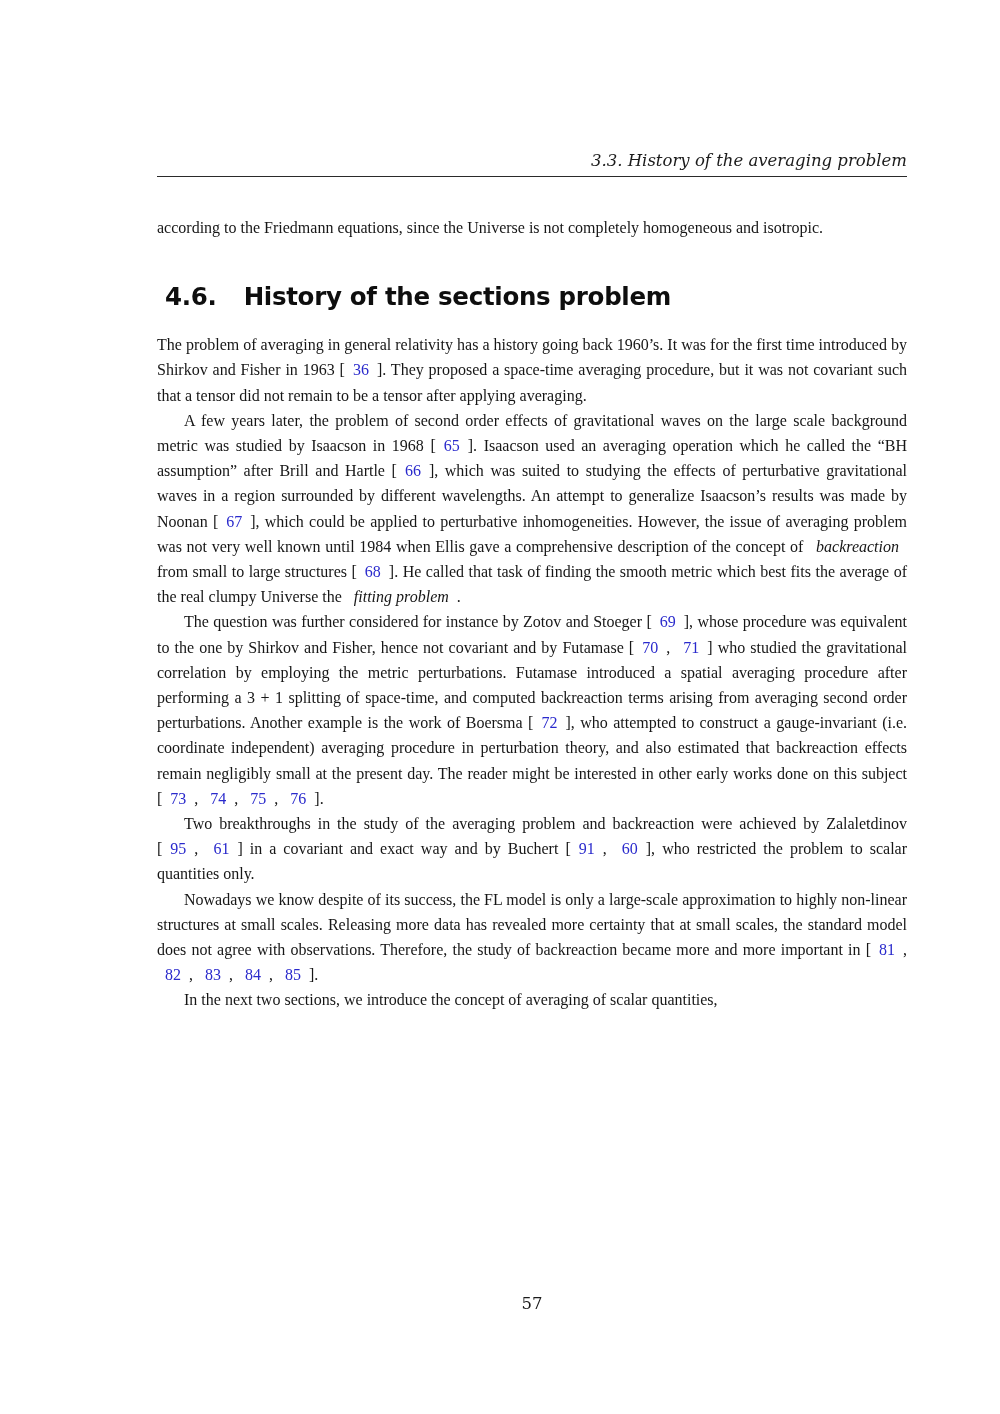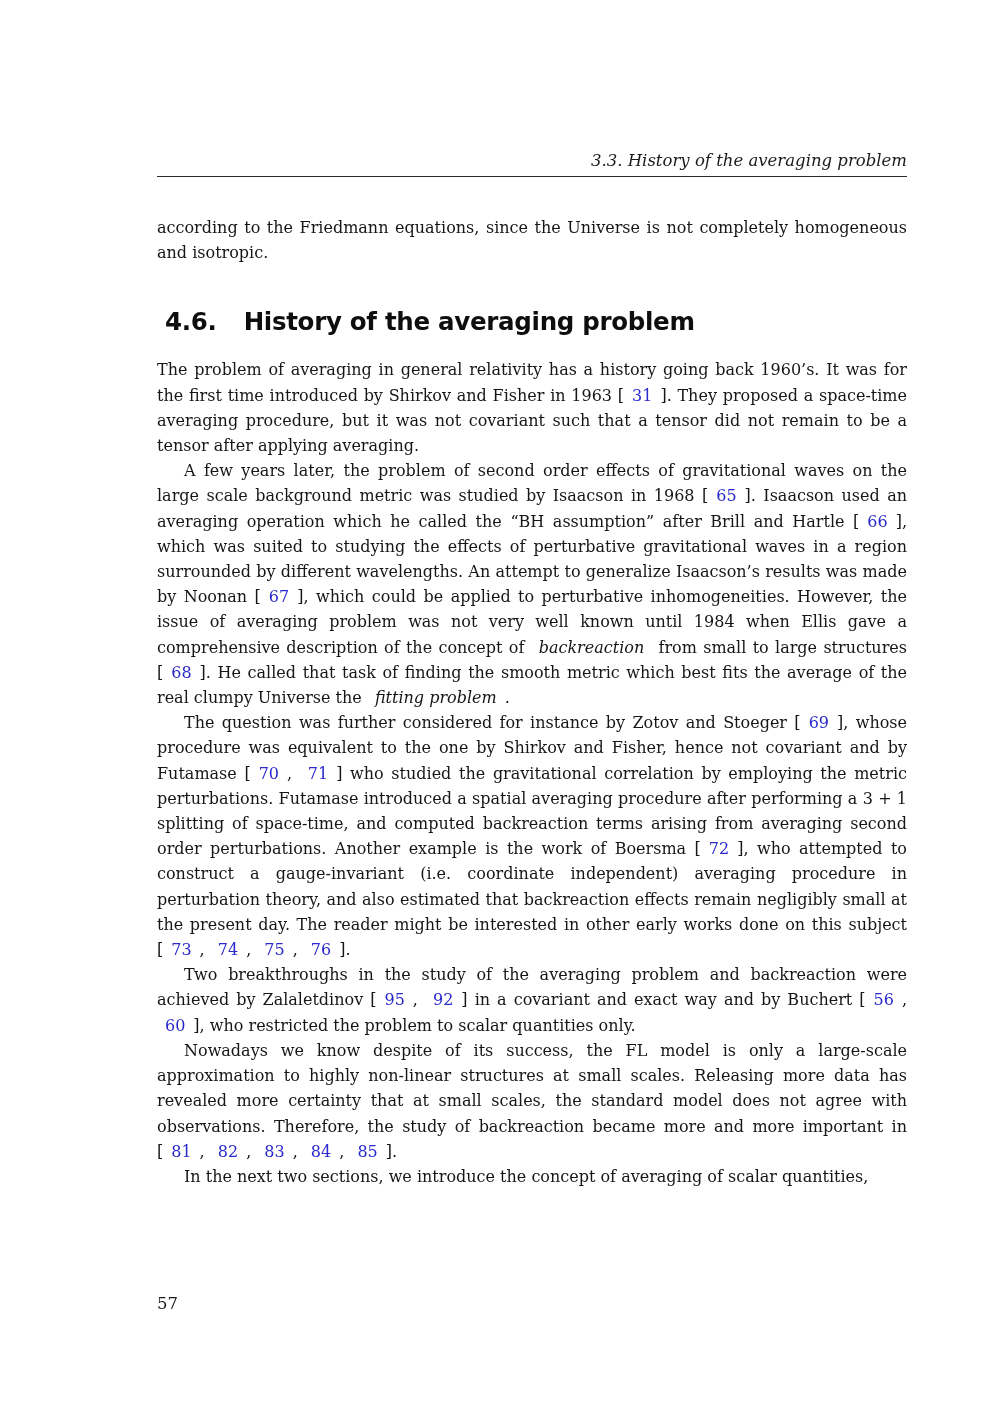--- a/index.html
+++ b/index.html
@@ -35,21 +35,21 @@
   .content {
     position: absolute;
     top: 183px;
     left: 125px;
     width: 750px;
     font-size: 16px;
     line-height: 25.2px;
     text-align: justify;
     color: #161616;
   }
-  .content p { margin: 0; }
+  .content p { margin: 0; font-family: Liberation Serif, serif; }
   .content p.indent { text-indent: 27px; }
   .section-heading {
     font-family: "DejaVu Sans", "Liberation Sans", sans-serif;
     font-weight: bold;
     font-size: 24.5px;
     line-height: 30px;
     text-align: left;
     text-indent: 0;
     letter-spacing: -0.3px;
     color: #0e0e0e;
@@ -59,35 +59,35 @@
   .cite {
     color: var(--link-color, #2929cc);
     cursor: pointer;
   }
   em { font-style: italic; }
   .page-number {
     position: absolute;
     top: 1262px;
     left: 125px;
     width: 750px;
-    text-align: left;
+    text-align: center;
     font-size: 16.5px;
     color: #1b1b1b;
   }
 </style>
 </head>
 <body>
 
 <div class="page">
   <div class="running-header">3.3. History of the averaging problem</div>
   <div class="header-rule"></div>
   <div class="content">
       <p class="noindent">according to the Friedmann equations, since the Universe is not completely homogeneous and isotropic.</p>
-      <h2 class="section-heading"><span class="sec-num">4.6.</span><span>History of the averaging problem</span></h2>
-      <p class="noindent">The problem of averaging in general relativity has a history going back 1960’s. It was for the first time introduced by Shirkov and Fisher in 1963 [<span class="cite">31</span>]. They proposed a space-time averaging procedure, but it was not covariant such that a tensor did not remain to be a tensor after applying averaging.</p>
+      <h2 class="section-heading"><span class="sec-num">4.6.</span><span>History of the sections problem</span></h2>
+      <p class="noindent">The problem of averaging in general relativity has a history going back 1960’s. It was for the first time introduced by Shirkov and Fisher in 1963 [<span class="cite">36</span>]. They proposed a space-time averaging procedure, but it was not covariant such that a tensor did not remain to be a tensor after applying averaging.</p>
       <p class="indent">A few years later, the problem of second order effects of gravitational waves on the large scale background metric was studied by Isaacson in 1968 [<span class="cite">65</span>]. Isaacson used an averaging operation which he called the “BH assumption” after Brill and Hartle [<span class="cite">66</span>], which was suited to studying the effects of perturbative gravitational waves in a region surrounded by different wavelengths. An attempt to generalize Isaacson’s results was made by Noonan [<span class="cite">67</span>], which could be applied to perturbative inhomogeneities. However, the issue of averaging problem was not very well known until 1984 when Ellis gave a comprehensive description of the concept of <em>backreaction</em> from small to large structures [<span class="cite">68</span>]. He called that task of finding the smooth metric which best fits the average of the real clumpy Universe the <em>fitting problem</em>.</p>
       <p class="indent">The question was further considered for instance by Zotov and Stoeger [<span class="cite">69</span>], whose procedure was equivalent to the one by Shirkov and Fisher, hence not covariant and by Futamase [<span class="cite">70</span>, <span class="cite">71</span>] who studied the gravitational correlation by employing the metric perturbations. Futamase introduced a spatial averaging procedure after performing a 3 + 1 splitting of space-time, and computed backreaction terms arising from averaging second order perturbations. Another example is the work of Boersma [<span class="cite">72</span>], who attempted to construct a gauge-invariant (i.e. coordinate independent) averaging procedure in perturbation theory, and also estimated that backreaction effects remain negligibly small at the present day. The reader might be interested in other early works done on this subject [<span class="cite">73</span>, <span class="cite">74</span>, <span class="cite">75</span>, <span class="cite">76</span>].</p>
-      <p class="indent">Two breakthroughs in the study of the averaging problem and backreaction were achieved by Zalaletdinov [<span class="cite">95</span>, <span class="cite">92</span>] in a covariant and exact way and by Buchert [<span class="cite">56</span>, <span class="cite">60</span>], who restricted the problem to scalar quantities only.</p>
+      <p class="indent">Two breakthroughs in the study of the averaging problem and backreaction were achieved by Zalaletdinov [<span class="cite">95</span>, <span class="cite">61</span>] in a covariant and exact way and by Buchert [<span class="cite">91</span>, <span class="cite">60</span>], who restricted the problem to scalar quantities only.</p>
       <p class="indent">Nowadays we know despite of its success, the FL model is only a large-scale approximation to highly non-linear structures at small scales. Releasing more data has revealed more certainty that at small scales, the standard model does not agree with observations. Therefore, the study of backreaction became more and more important in [<span class="cite">81</span>, <span class="cite">82</span>, <span class="cite">83</span>, <span class="cite">84</span>, <span class="cite">85</span>].</p>
       <p class="indent">In the next two sections, we introduce the concept of averaging of scalar quantities,</p>
     </div>
   <div class="page-number">57</div>
 </div>
 
 </body></html>

